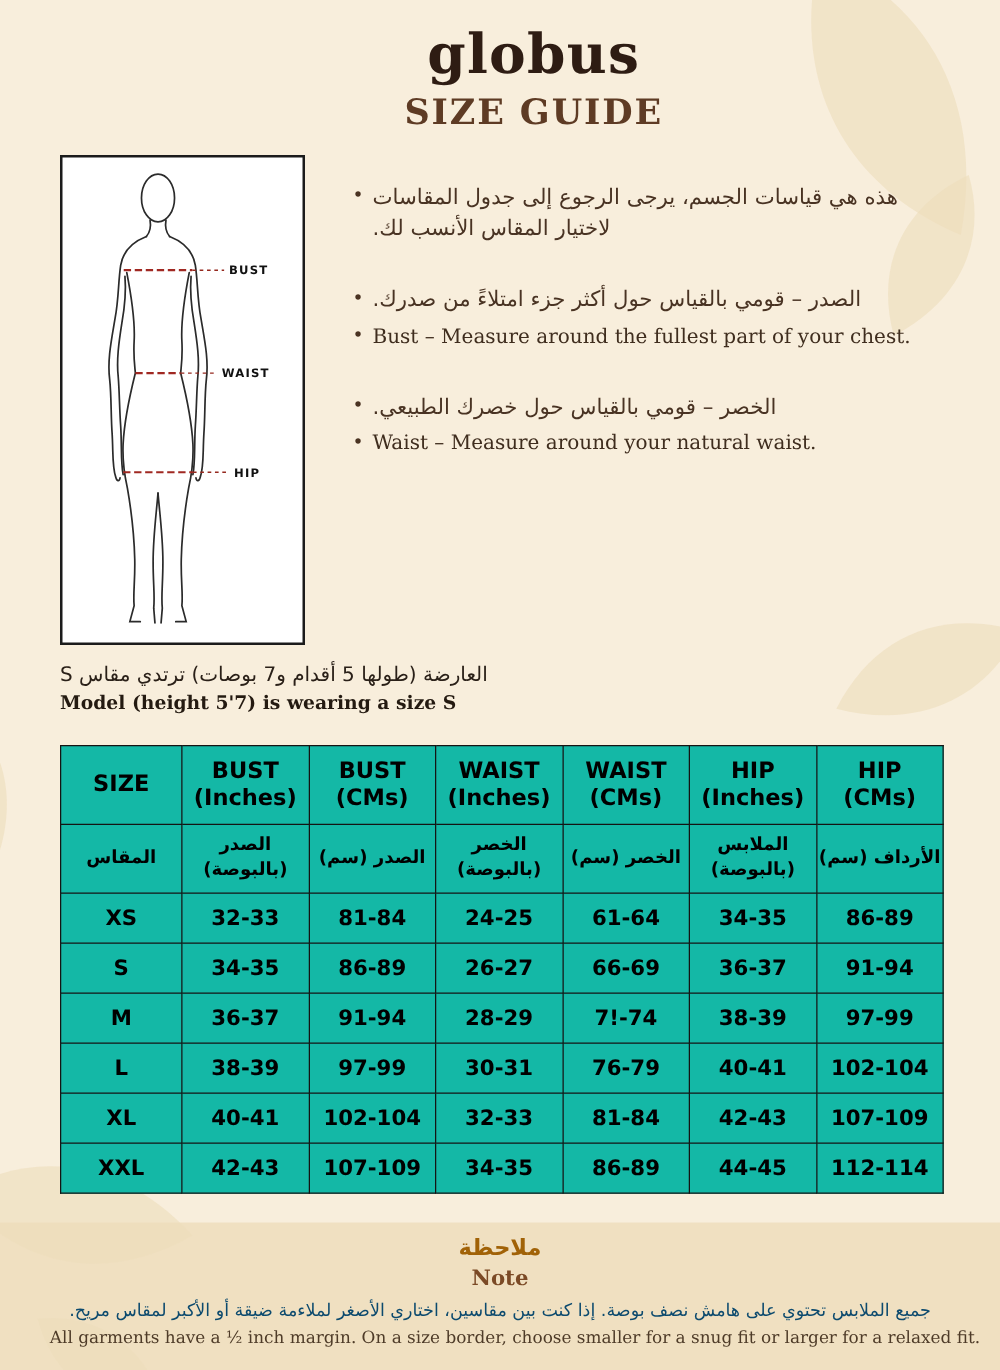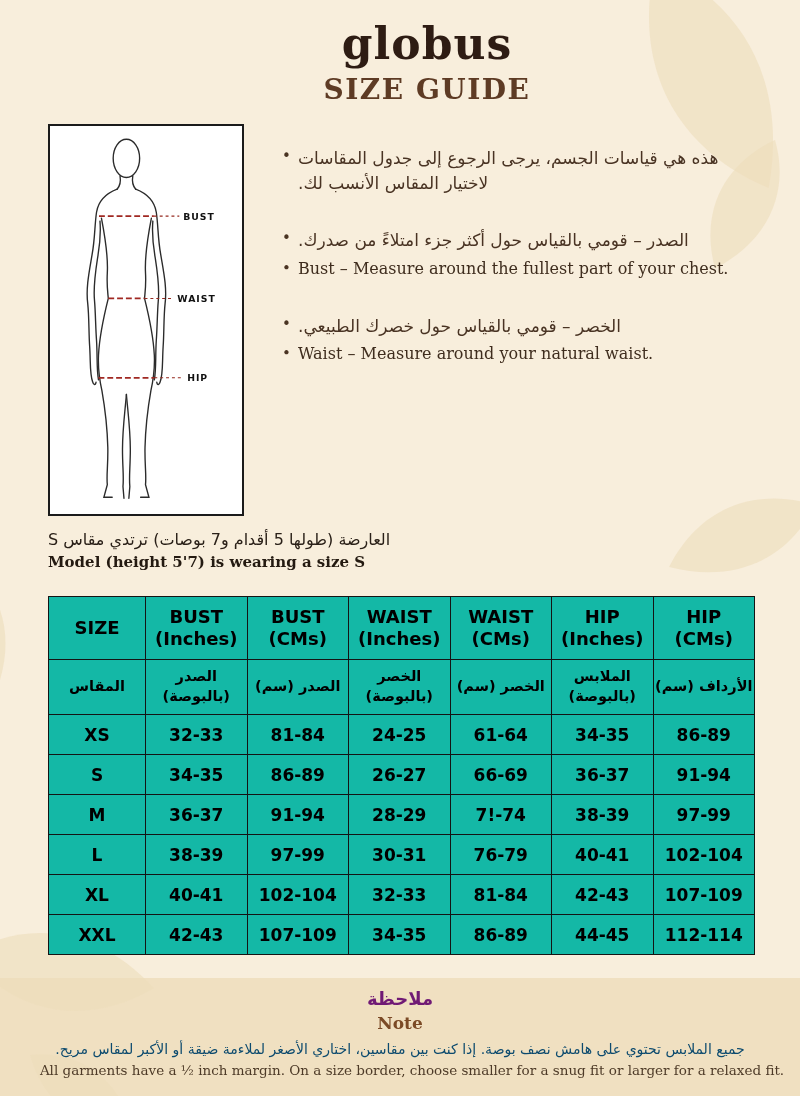--- a/index.html
+++ b/index.html
@@ -55,21 +55,21 @@
     color:#000; padding:0; white-space:pre-line;
   }
   .size-table tr.en-header th { height:62px; font-size:18px; font-weight:700; line-height:1.25; }
   .size-table tr.ar-header th { height:54px; font-size:14.5px; font-weight:700; line-height:1.35; direction:rtl; }
   .size-table tbody td { height:39px; font-size:17px; font-weight:700; }
   .size-table td.size-col { font-size:17px; }
 
   
   .note-band { position:absolute; left:0; top:978px; width:100%; height:118px; background:#f0e0c1; z-index:0; }
   .note-content { position:absolute; left:0; top:988px; width:100%; text-align:center; z-index:2; }
-  .note-title-ar { font-size:18px; font-weight:700; color:#701a75; }
+  .note-title-ar { font-size:18px; font-weight:700; color:#a16207; }
   .note-title-en { font-family:"DejaVu Serif", serif; font-size:17px; font-weight:700; color:#7b4a26; margin-top:4px; }
   .note-body-ar { direction:rtl; font-size:14px; color:#0c4a6e; margin-top:8px; }
   .note-body-en { font-family:"DejaVu Serif", serif; font-size:13.5px; color:#4e3b28; margin-top:5px;padding-left:24px; }
 
   
   .fig { stroke:#2b2b2b; stroke-width:1.4; fill:none; stroke-linecap:round; }
   .measure { stroke:#a02822; stroke-width:1.8; stroke-dasharray:6 3; fill:none; }
   .leader { stroke:#95291f; stroke-width:1.1; stroke-dasharray:3 3; fill:none; }
   .fig-label { font-family:"DejaVu Sans", sans-serif; font-size:9.5px; font-weight:700; fill:#111; letter-spacing:1px; }
 </style>

